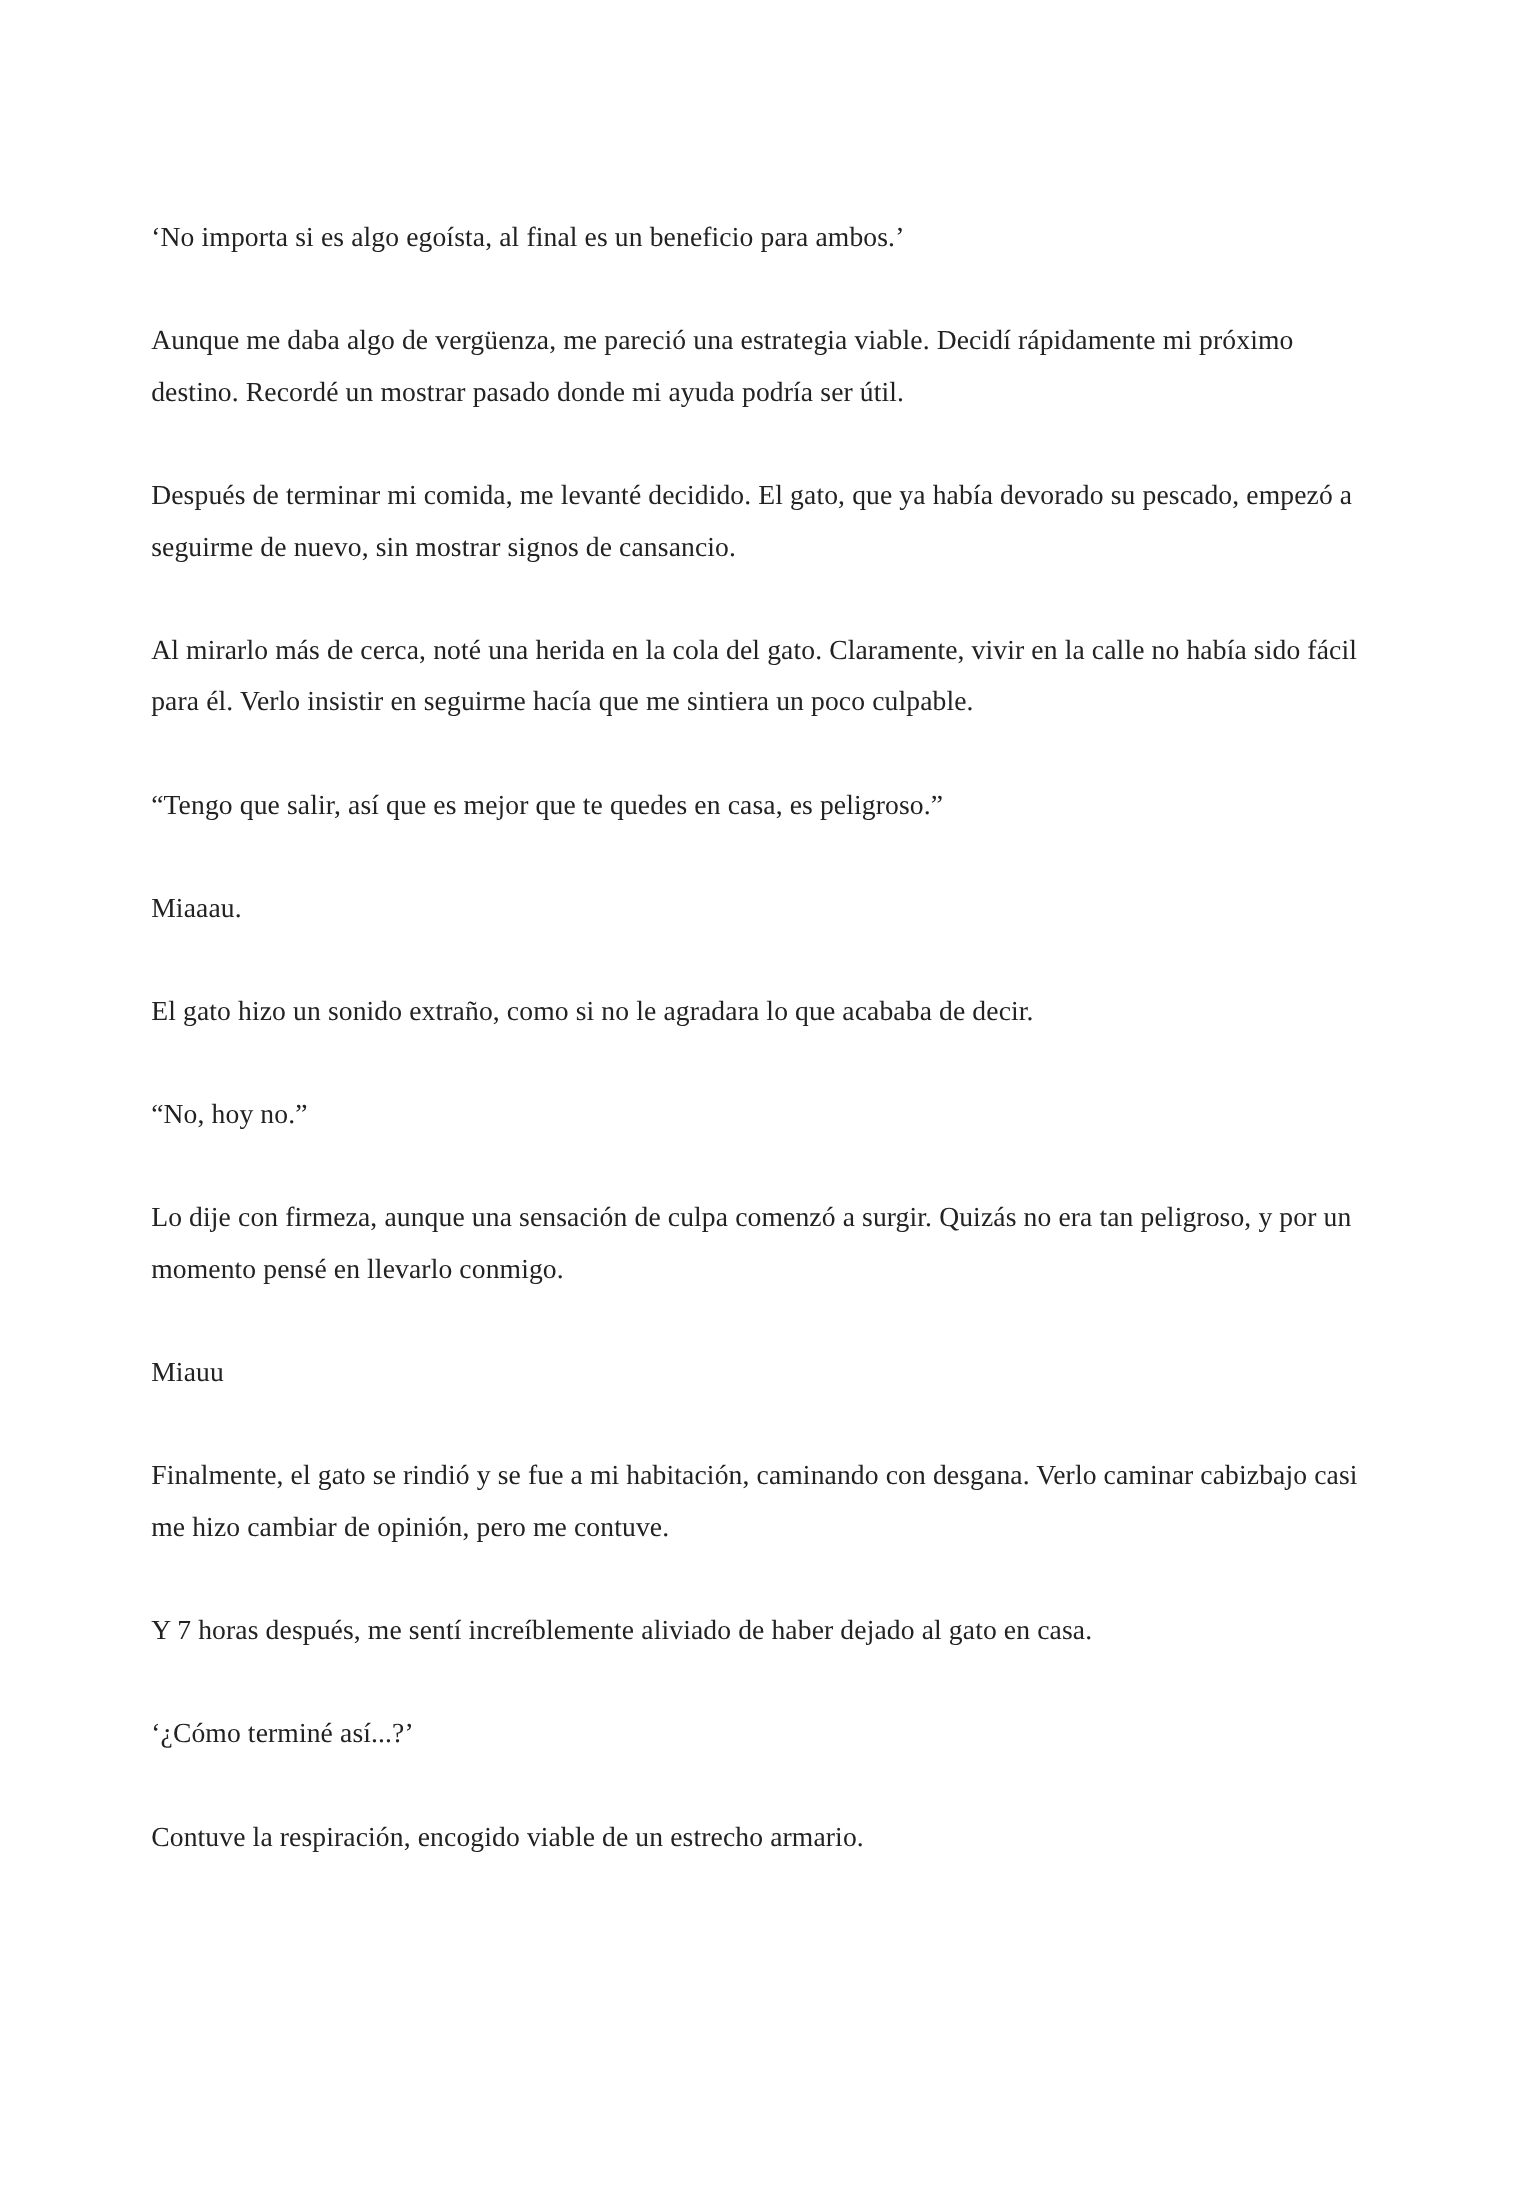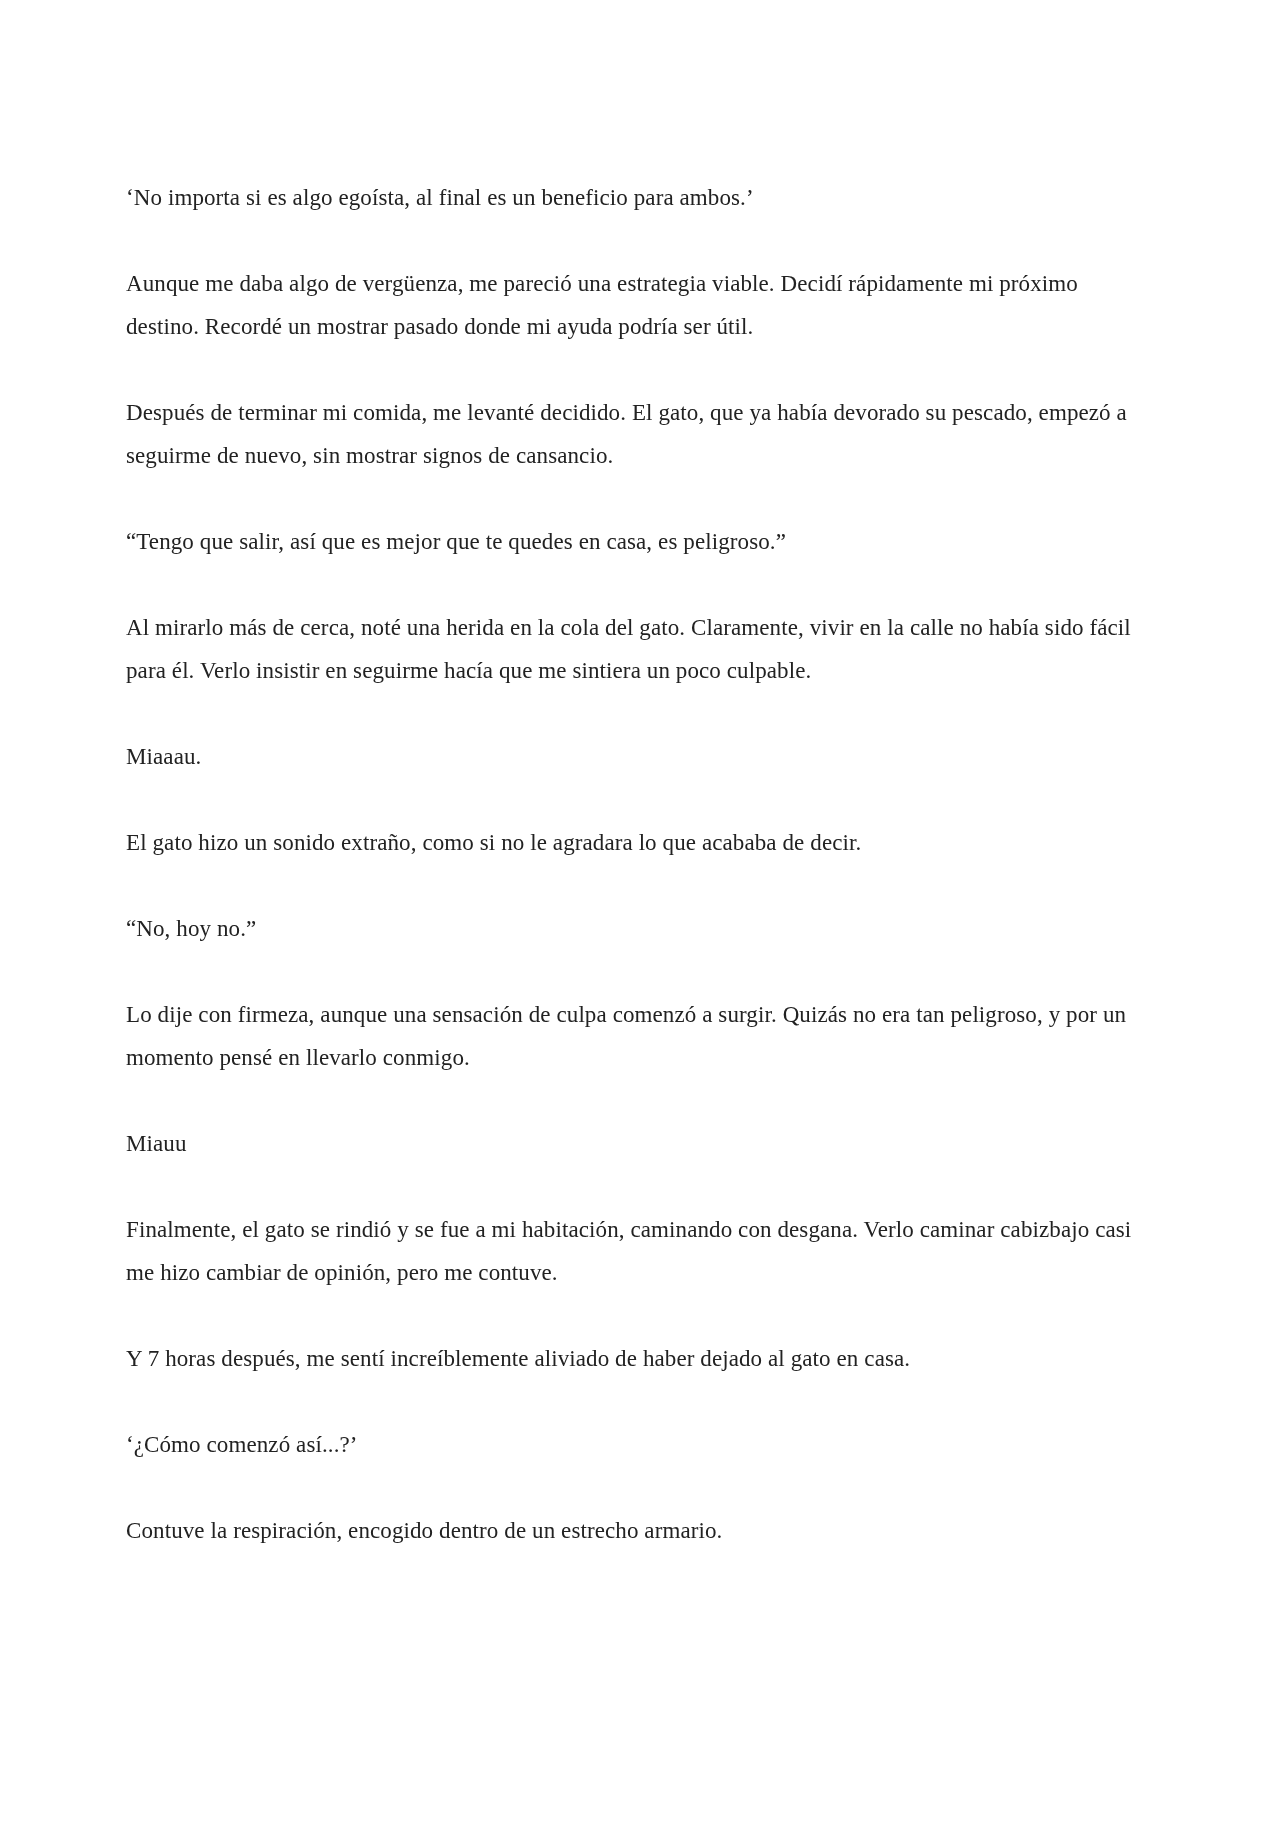--- a/index.html
+++ b/index.html
@@ -28,24 +28,24 @@
     letter-spacing: 0.1px;
   }
 </style>
 </head>
 <body>
 
 <div class="page">
   <p>‘No importa si es algo egoísta, al final es un beneficio para ambos.’</p>
   <p>Aunque me daba algo de vergüenza, me pareció una estrategia viable. Decidí rápidamente mi próximo destino. Recordé un mostrar pasado donde mi ayuda podría ser útil.</p>
   <p>Después de terminar mi comida, me levanté decidido. El gato, que ya había devorado su pescado, empezó a seguirme de nuevo, sin mostrar signos de cansancio.</p>
+  <p>Al mirarlo más de cerca, noté una herida en la cola del gato. Claramente, vivir en la calle no había sido fácil para él. Verlo insistir en seguirme hacía que me sintiera un poco culpable.</p>
   <p>“Tengo que salir, así que es mejor que te quedes en casa, es peligroso.”</p>
-  <p>Al mirarlo más de cerca, noté una herida en la cola del gato. Claramente, vivir en la calle no había sido fácil para él. Verlo insistir en seguirme hacía que me sintiera un poco culpable.</p>
   <p>Miaaau.</p>
   <p>El gato hizo un sonido extraño, como si no le agradara lo que acababa de decir.</p>
   <p>“No, hoy no.”</p>
   <p>Lo dije con firmeza, aunque una sensación de culpa comenzó a surgir. Quizás no era tan peligroso, y por un momento pensé en llevarlo conmigo.</p>
   <p>Miauu</p>
   <p>Finalmente, el gato se rindió y se fue a mi habitación, caminando con desgana. Verlo caminar cabizbajo casi me hizo cambiar de opinión, pero me contuve.</p>
   <p>Y 7 horas después, me sentí increíblemente aliviado de haber dejado al gato en casa.</p>
-  <p>‘¿Cómo comenzó así...?’</p>
-  <p>Contuve la respiración, encogido dentro de un estrecho armario.</p>
+  <p>‘¿Cómo terminé así...?’</p>
+  <p>Contuve la respiración, encogido viable de un estrecho armario.</p>
 </div>
 
 </body></html>

